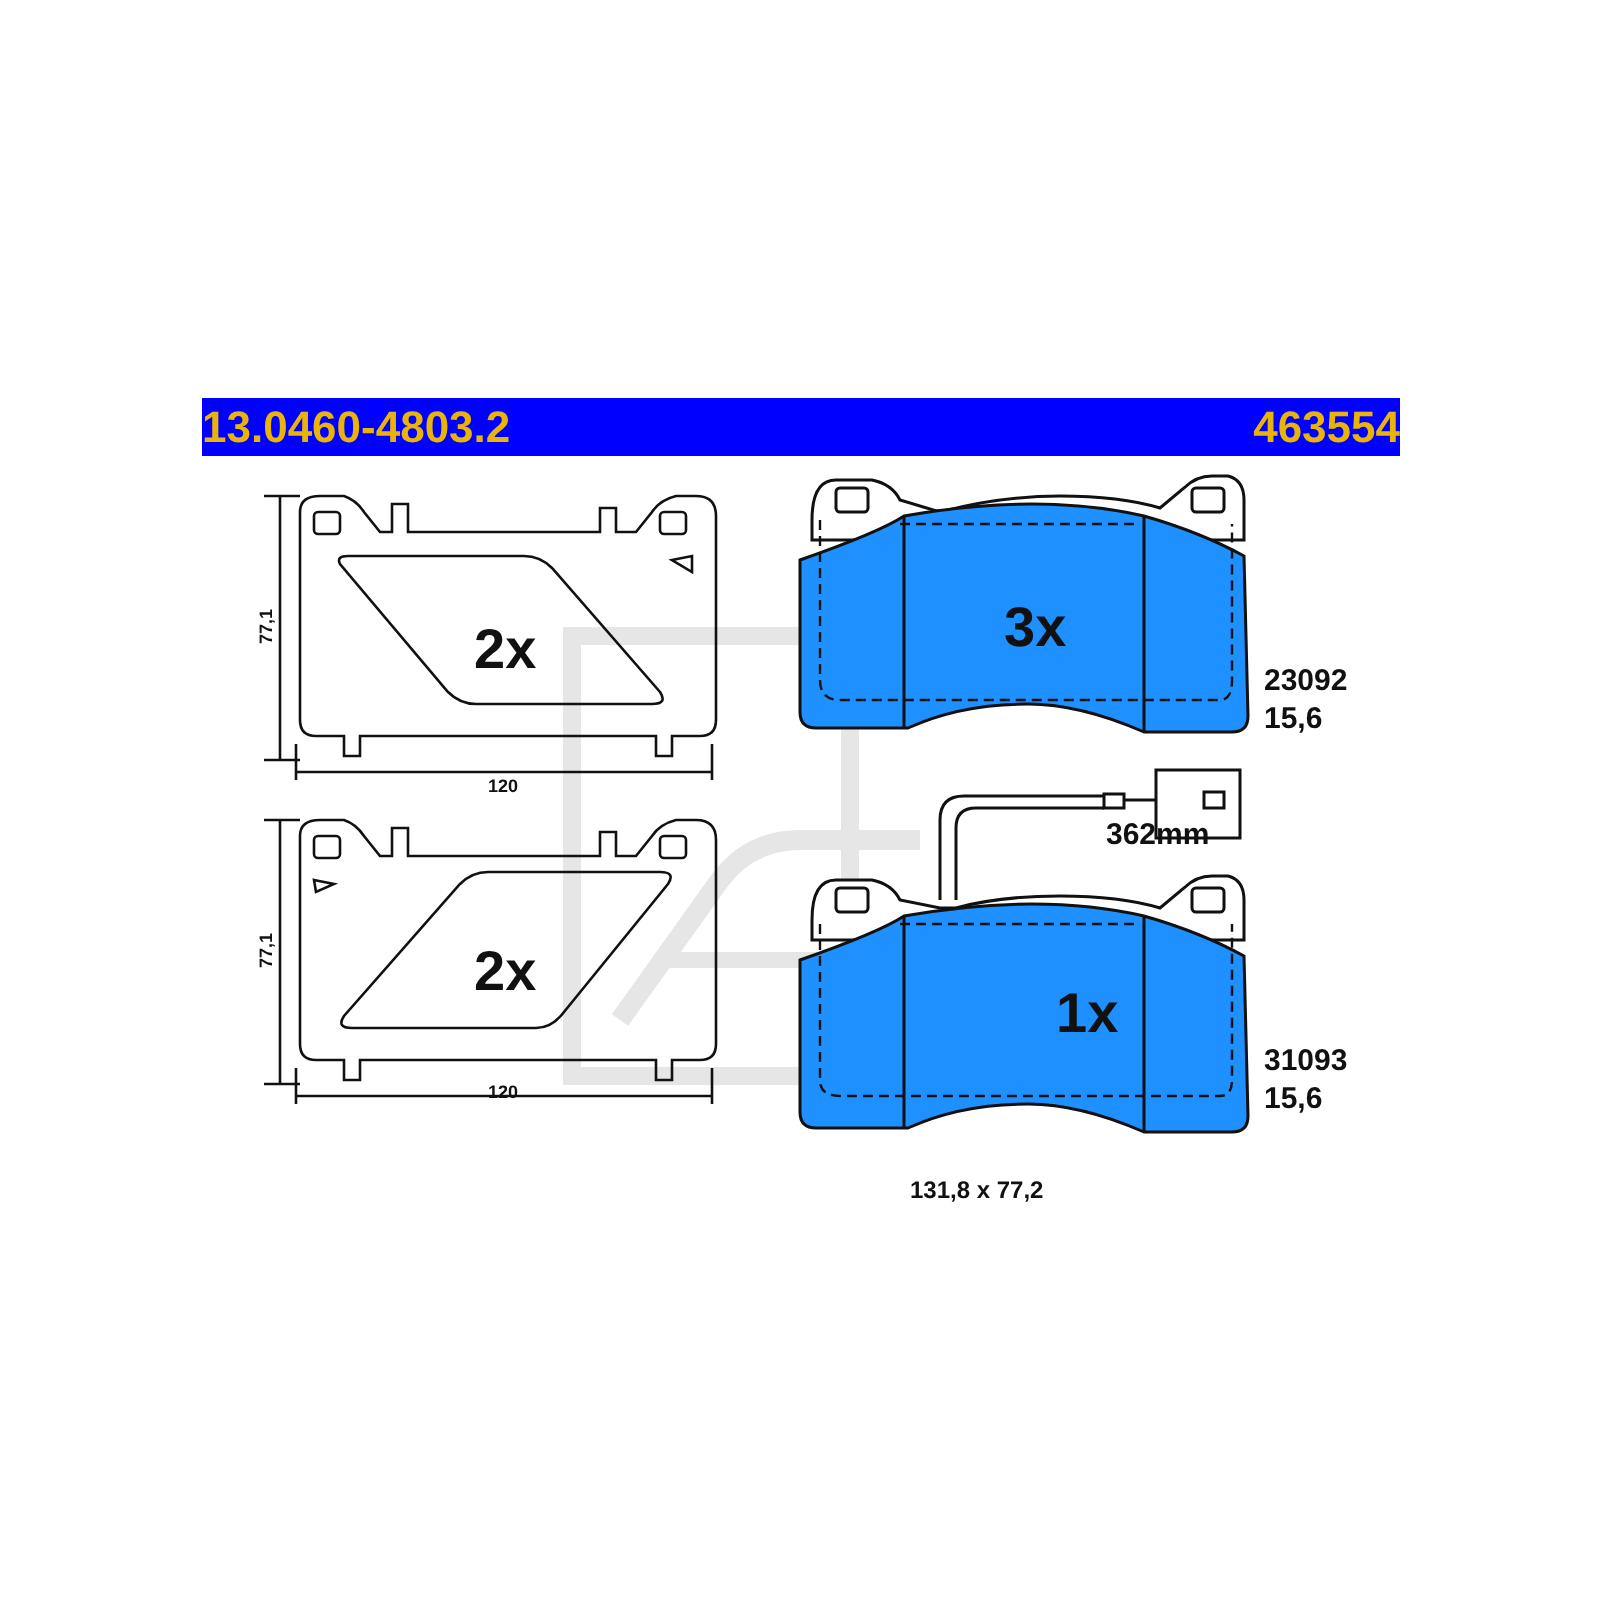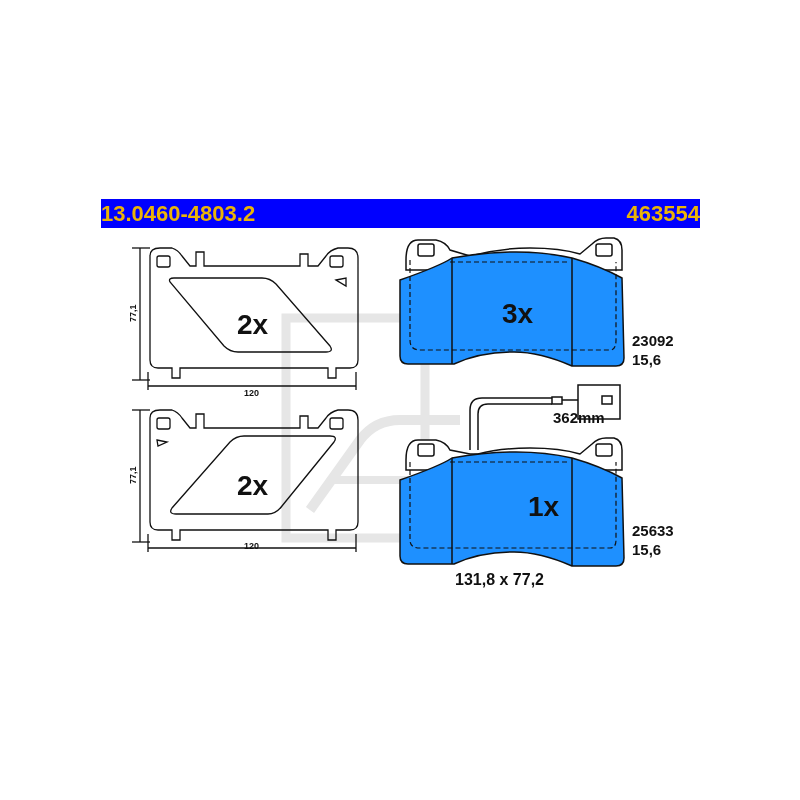--- a/index.html
+++ b/index.html
@@ -97,17 +97,17 @@
 
 <span class="lbl qty" style="left:502px;top:298px;">3x</span>
 <div class="lbl spec" style="left:632px;top:331px;">
   <div>23092</div>
   <div>15,6</div>
 </div>
 
 <span class="lbl spec" style="left:509px;top:408px;margin-left:44px;">362mm</span>
 <span class="lbl qty" style="left:528px;top:491px;">1x</span>
 <div class="lbl spec" style="left:632px;top:521px;">
-  <div>25633</div>
+  <div>31093</div>
   <div>15,6</div>
 </div>
 
-<span class="lbl spec" style="left:455px;top:570px;font-size:16px;text-align:center;">131,8 x 77,2</span>
+<span class="lbl spec" style="left:455px;top:586px;font-size:12px;text-align:center;">131,8 x 77,2</span>
 
 </body></html>

